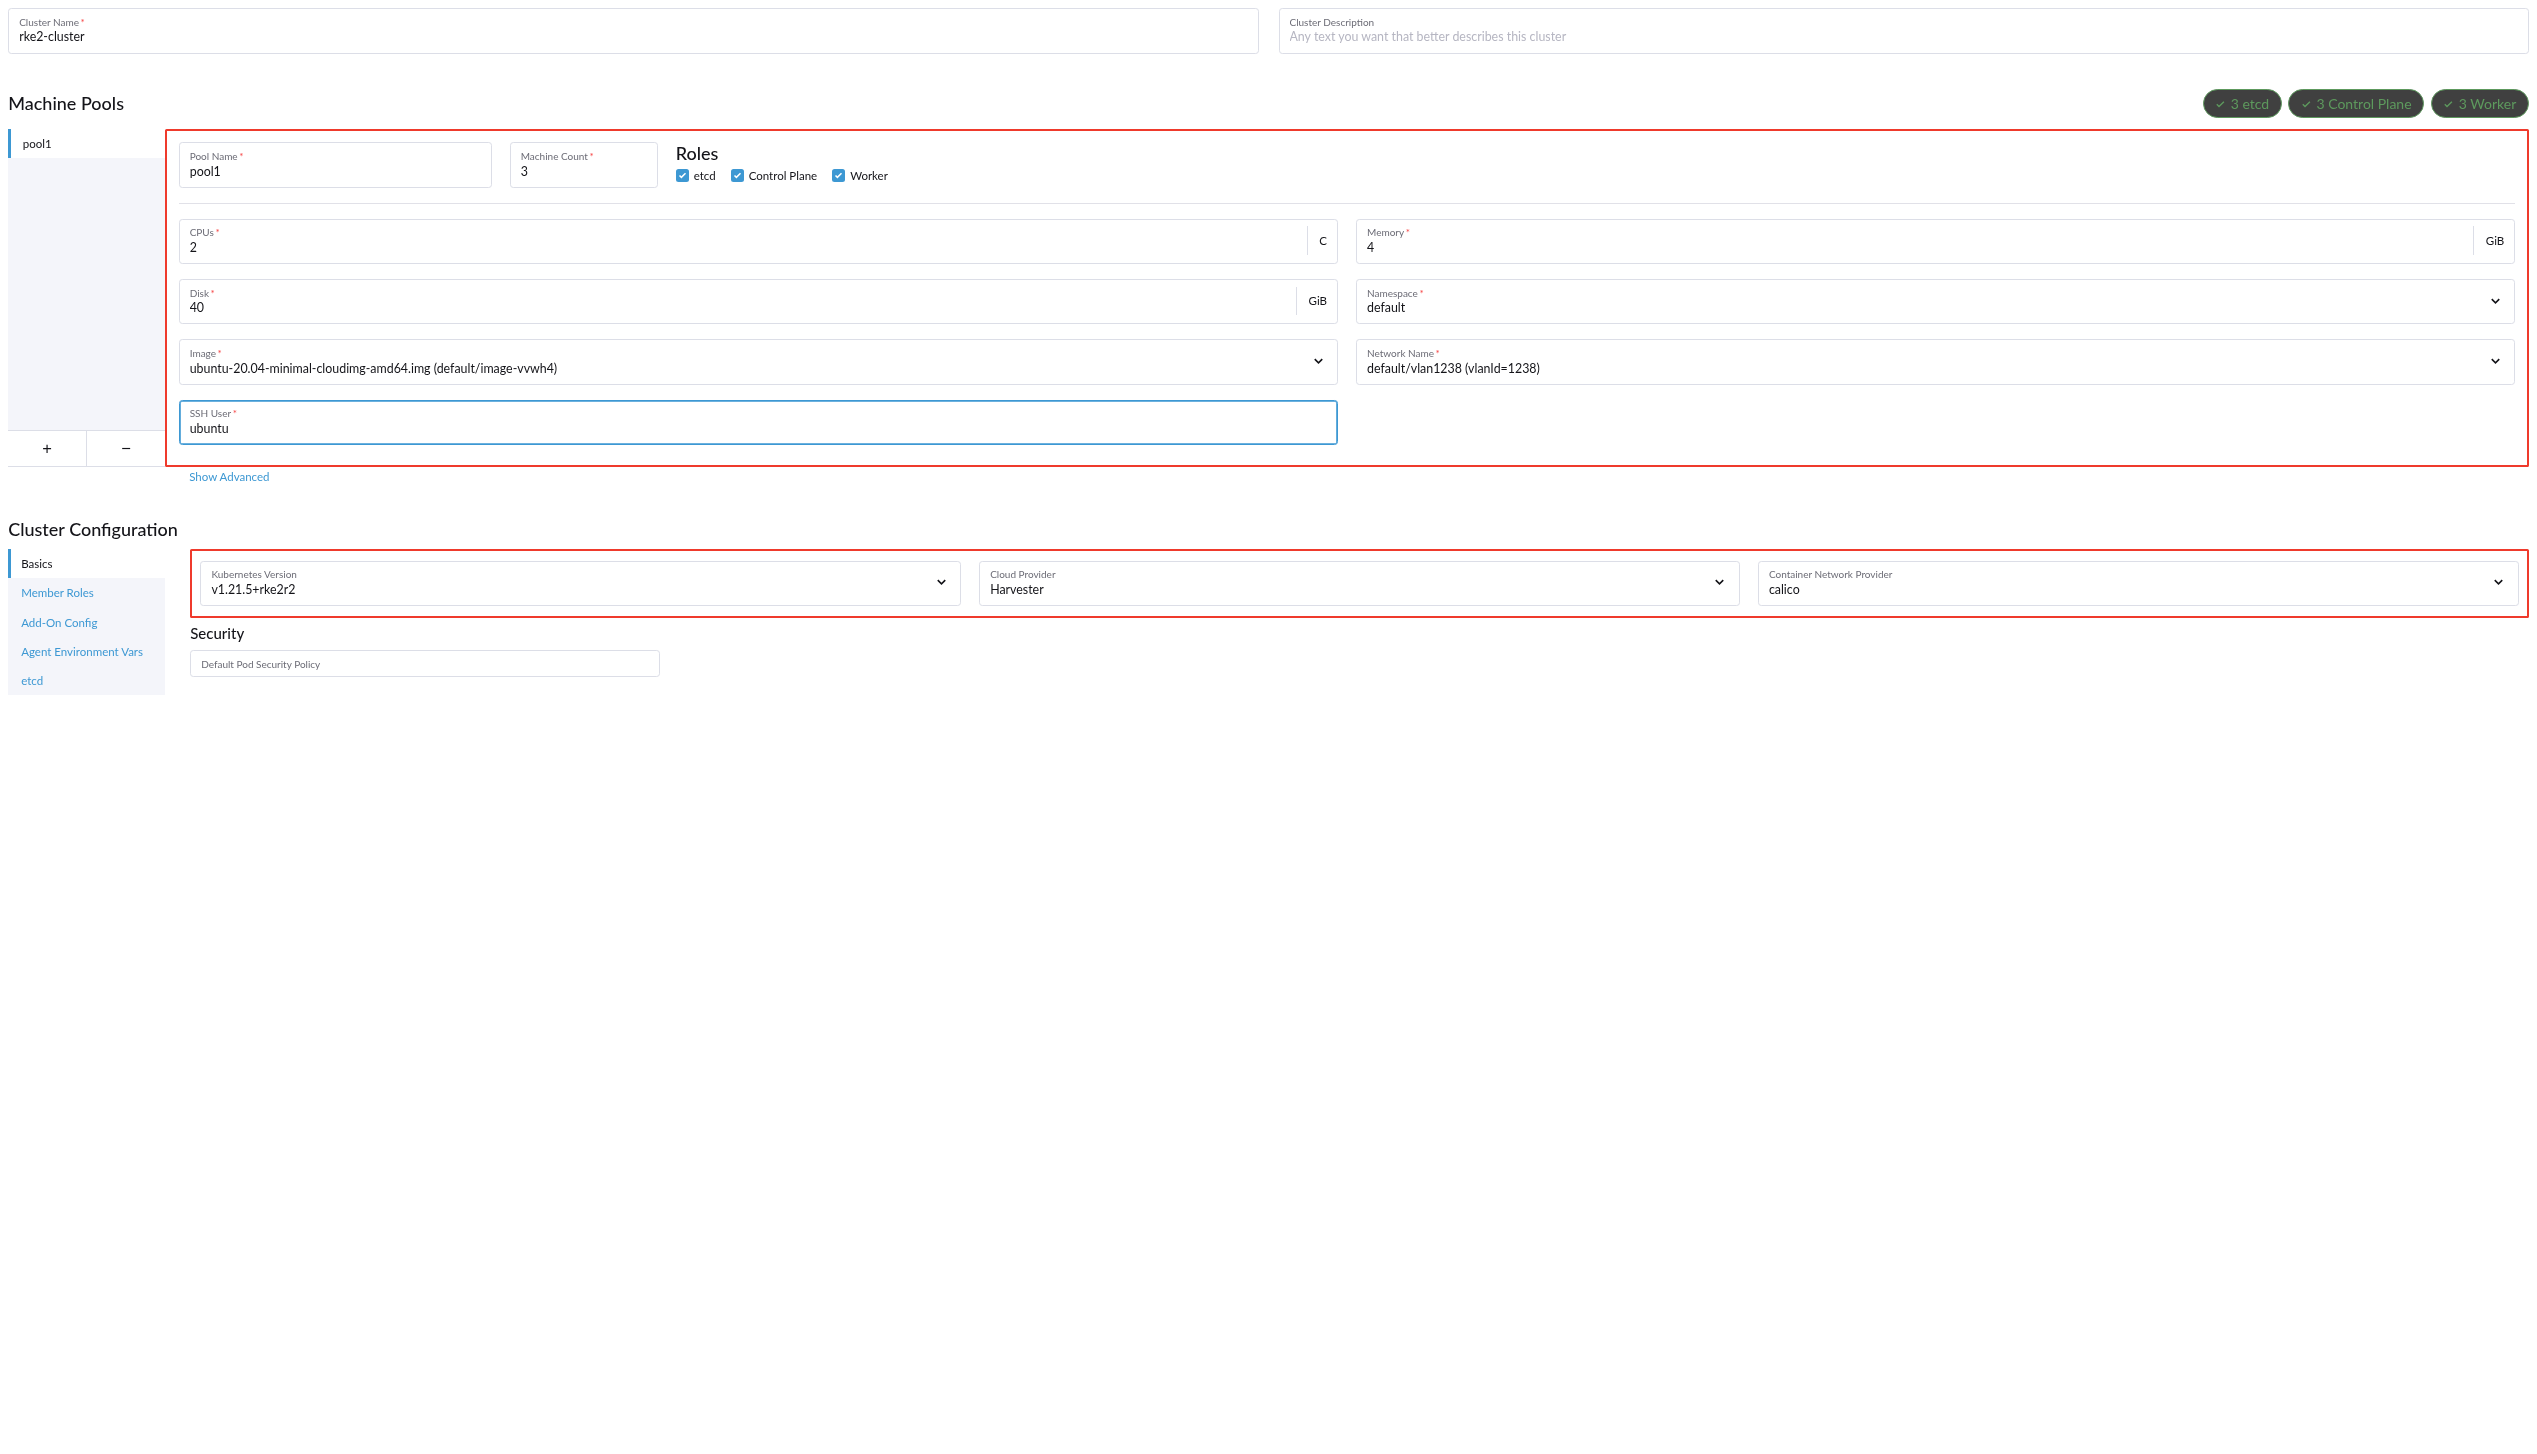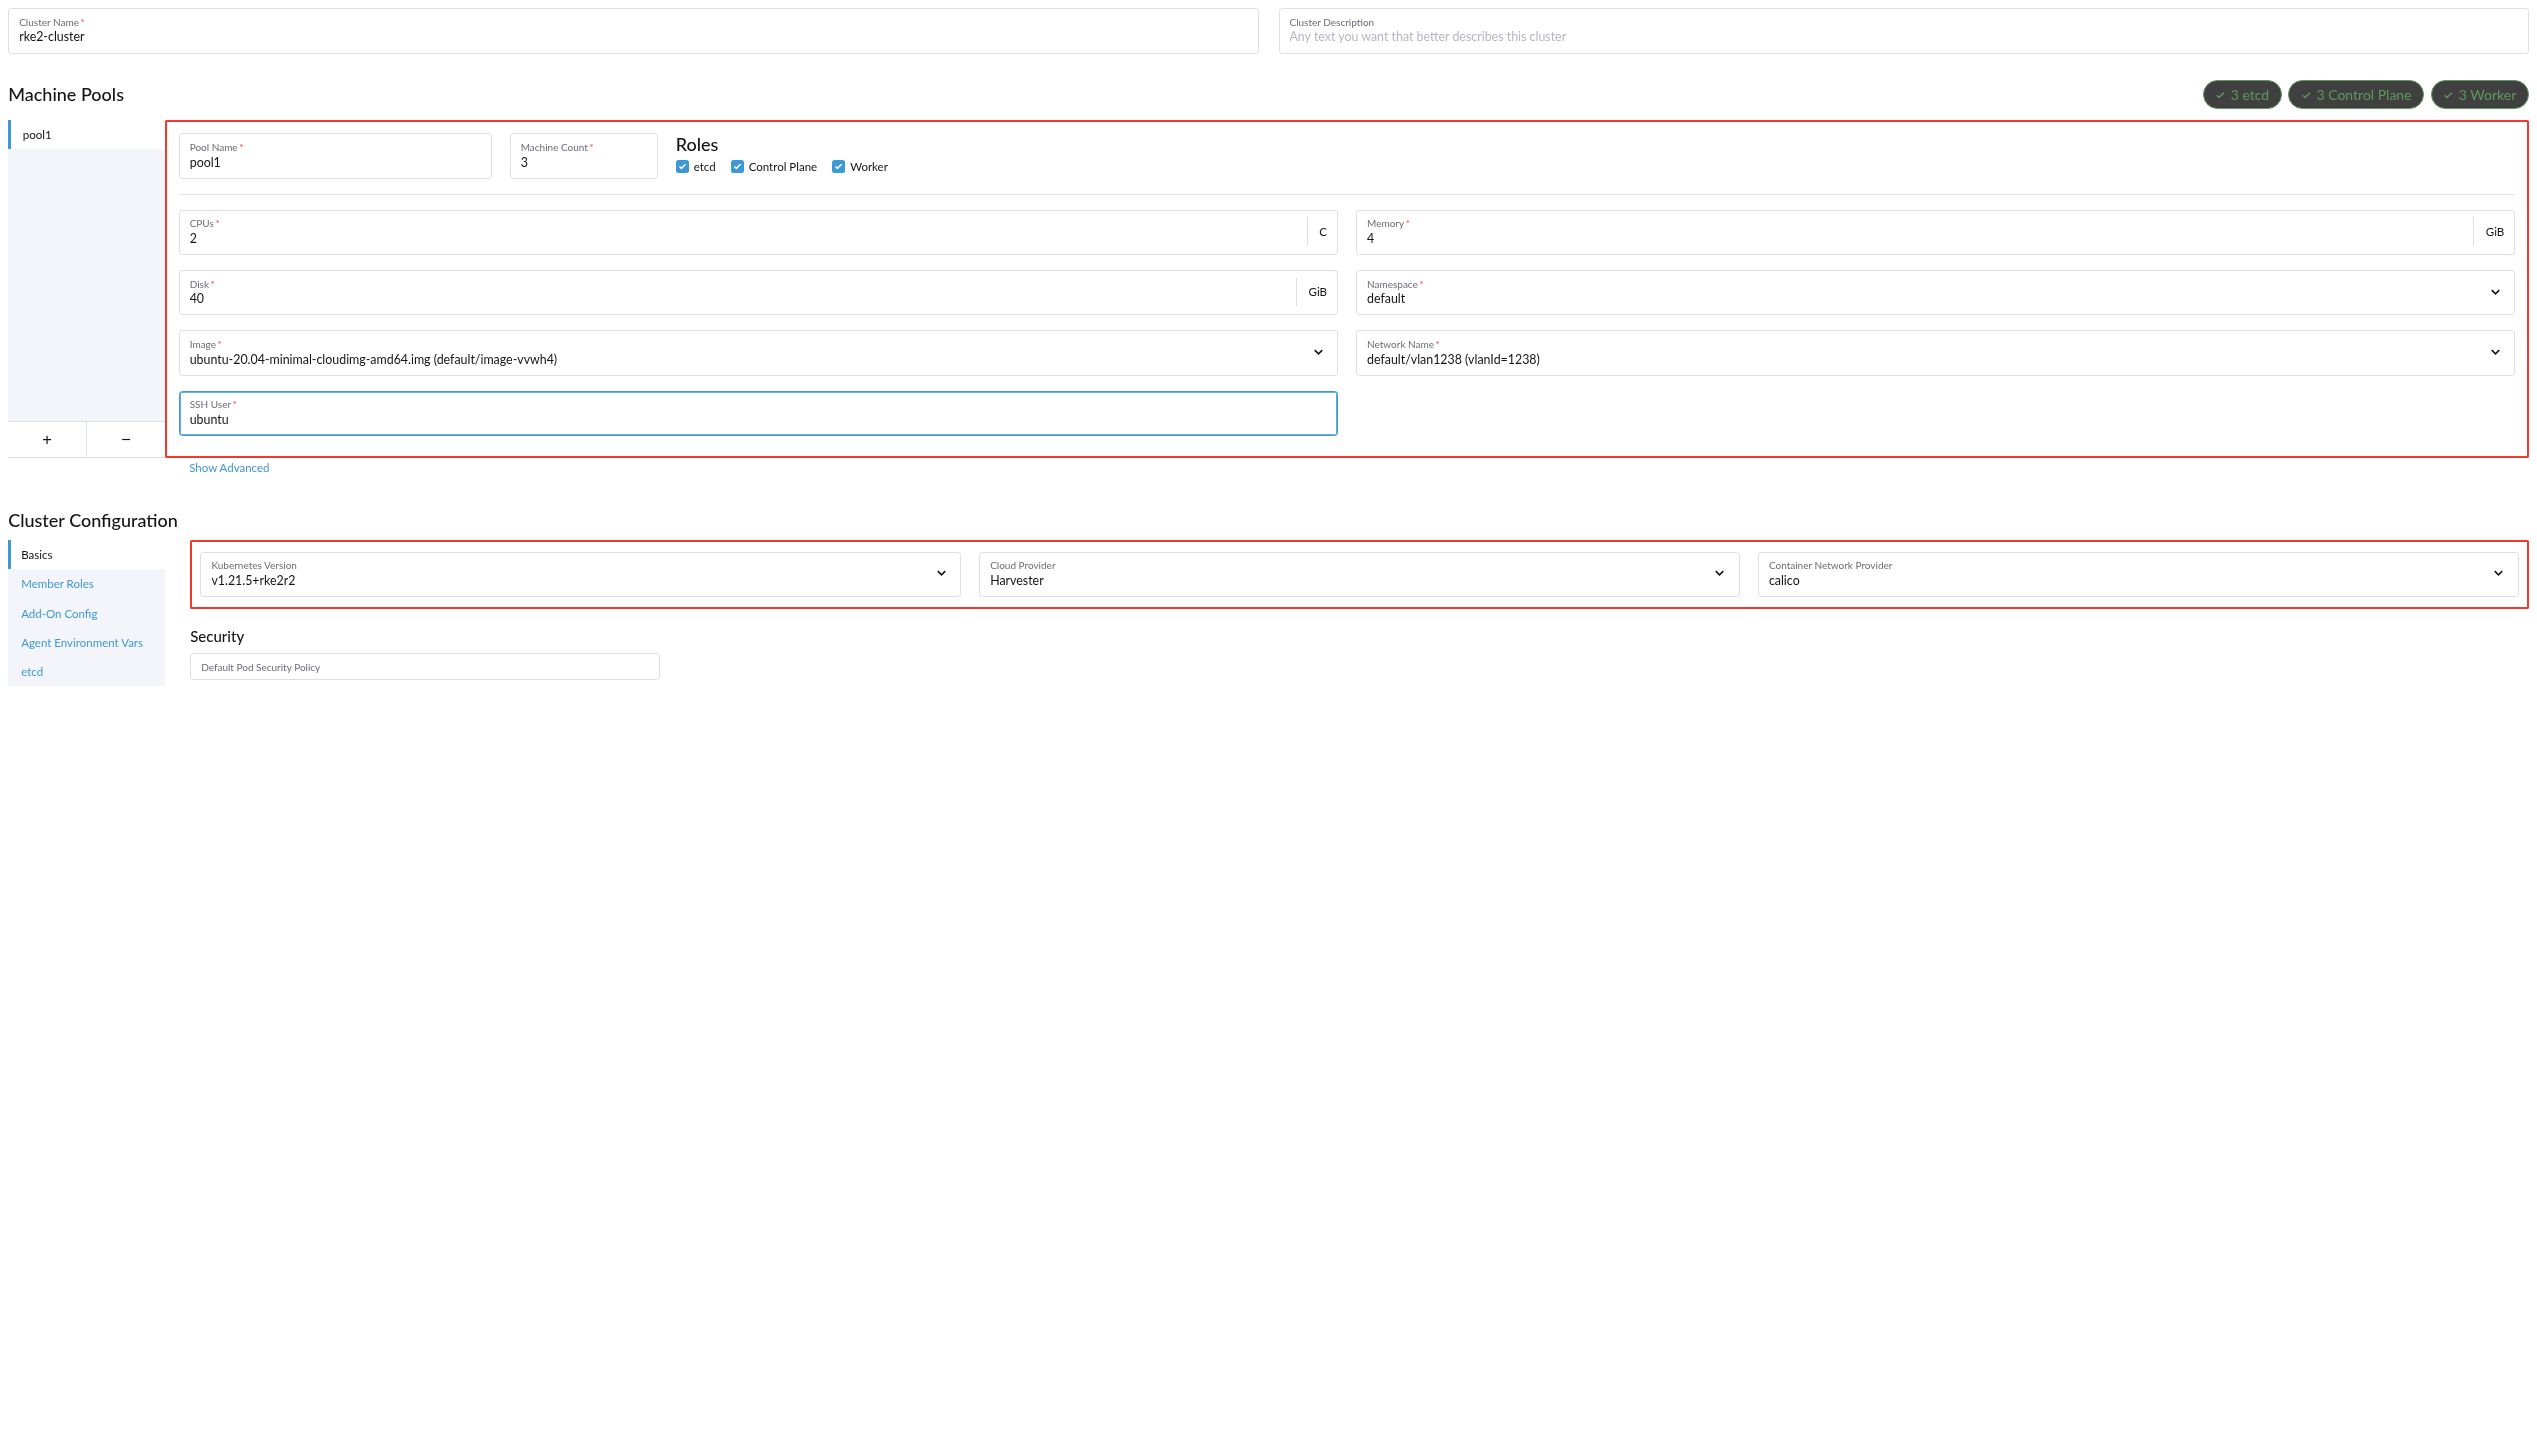--- a/index.html
+++ b/index.html
@@ -5,21 +5,21 @@
   * { box-sizing: border-box; margin: 0; padding: 0; }
   body {
     font-family: -apple-system, BlinkMacSystemFont, "Segoe UI", "Lato", Helvetica, Arial, sans-serif;
     background: #fff;
     color: #141419;
     font-size: 11.5px;
     padding: 8.2px;
   }
 
   
-  .top-row { display: flex; gap: 20px; margin-bottom: 23px; }
+  .top-row { display: flex; gap: 20px; margin-bottom: 32px; }
   .top-row .field-outer { flex: 1; }
 
   .field-outer {
     border: 0.8px solid #dcdee7;
     border-radius: 3.3px;
     padding: 6.6px 10px 8.2px 10px;
     background: #fff;
     position: relative;
   }
   .field-outer.focused { border: 0.8px solid #3d98d3; box-shadow: 0 0 0 0.8px #3d98d3 inset; }
@@ -160,21 +160,21 @@
     color:#141419;
     padding-left:10px;
   }
 
   .config-content { flex:1; padding-left: 25px; }
 
   .config-row-outline {
     border: 2.5px solid #ef3a2c;
     border-radius:1.6px;
     padding: 10px 8.2px;
-    margin-bottom: 18px;
+    margin-bottom: 6px;
   }
   .config-row { display:flex; gap:18px; }
   .config-row .field-outer { flex:1; }
 
   .security-field { width: 470px; max-width: 48%; }
 
 </style>
 </head>
 <body>
 

